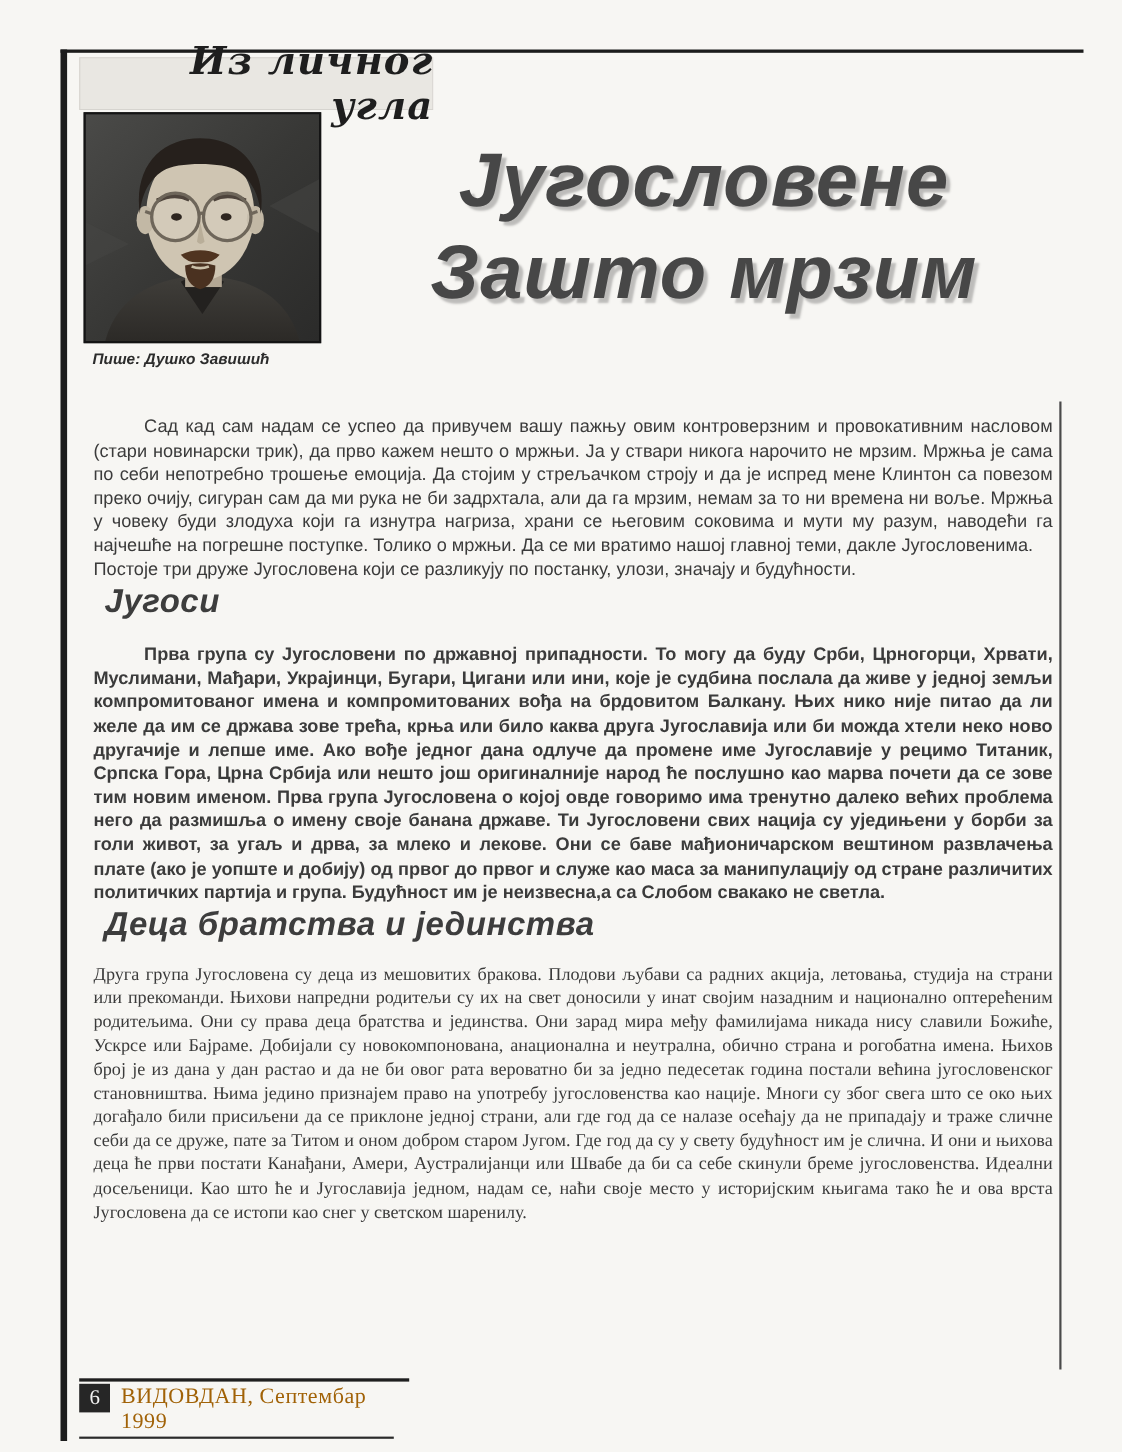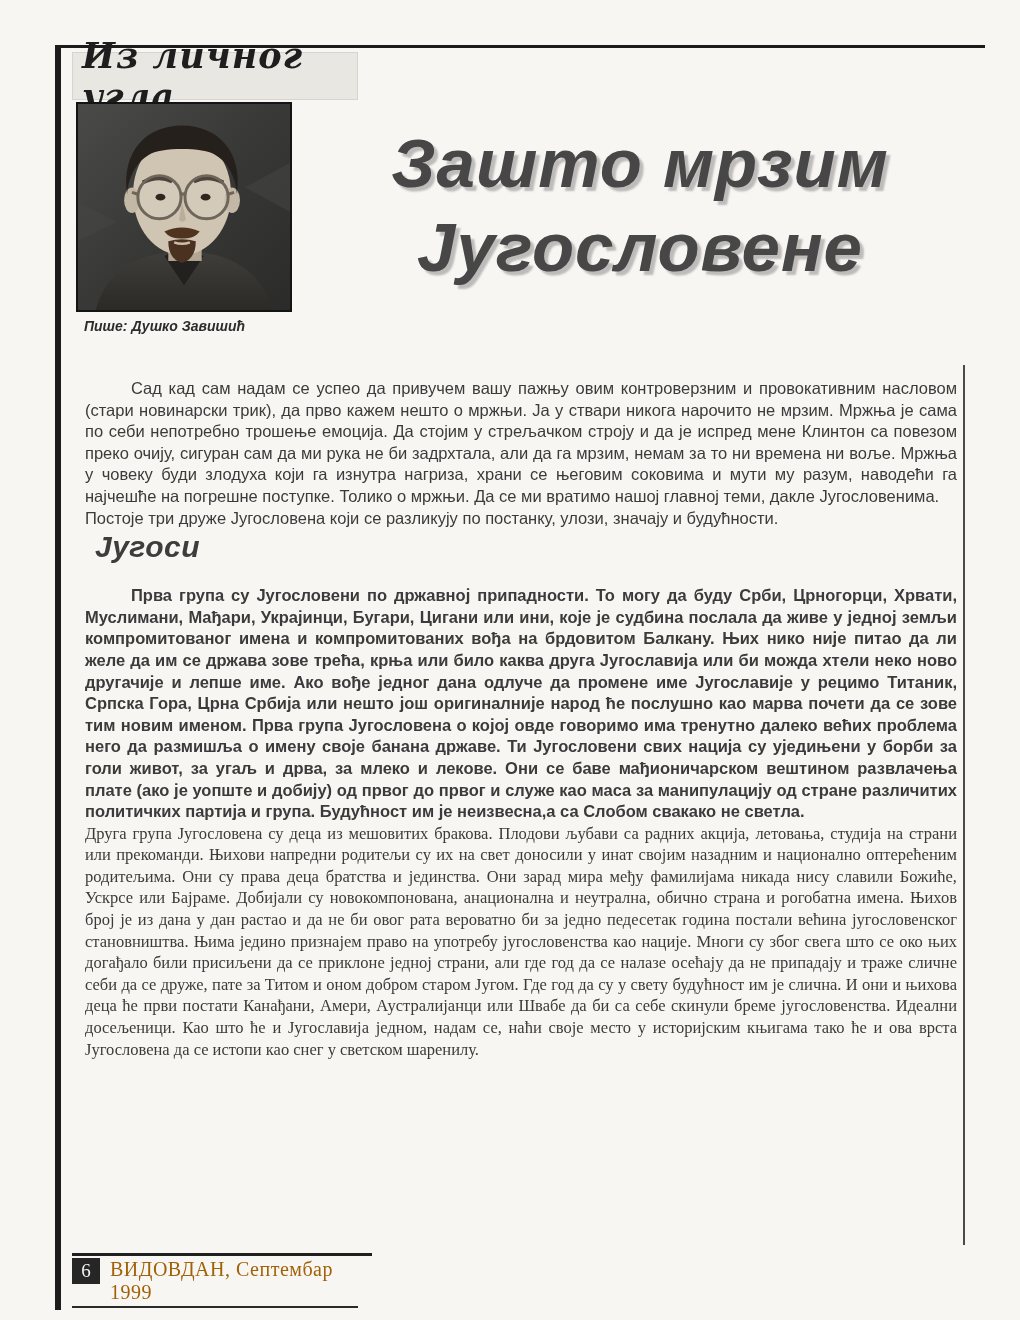--- a/index.html
+++ b/index.html
@@ -12,27 +12,28 @@
   .paper{
     position:absolute;left:0;top:0;width:1020px;height:1320px;
     background:#f7f6f3;
   }
   
   .frame-left{position:absolute;left:55px;top:45px;width:6px;height:1265px;background:#1c1c1c;}
   .frame-top{position:absolute;left:55px;top:45px;width:930px;height:3px;background:#1c1c1c;}
   .rule-right{position:absolute;left:963px;top:365px;width:2px;height:880px;background:#4a4a4a;}
 
   .section-label{
-    position:absolute;left:72px;top:52px;width:286px;height:48px;
+    position:absolute;left:72px;top:52px;width:322px;height:48px;
     background:#e9e7e2;
     display:flex;align-items:center;
     font-family:"DejaVu Serif",serif;font-style:italic;font-weight:bold;
     font-size:35px;color:#1e1e1e;padding-left:10px;box-sizing:border-box;
     letter-spacing:1px;
     box-shadow:0 0 0 1px #d6d4cf inset;
+    text-align:right;
   }
 
   .photo{
     position:absolute;left:76px;top:102px;width:216px;height:210px;
     border:2px solid #141414;background:#3c3c3c;box-sizing:border-box;
   }
   .photo svg{display:block;width:100%;height:100%;}
 
   .byline{
     position:absolute;left:84px;top:318px;
@@ -138,31 +139,32 @@
 
       <path d="M88,130 Q106,122 124,130 Q118,138 106,137 Q94,138 88,130 Z" fill="#503420"></path>
       <path d="M92,140 Q106,136 120,140 Q120,158 106,162 Q92,158 92,140 Z" fill="#4a3120"></path>
       <path d="M98,141 Q106,144 114,141" stroke="#caBFA8" stroke-width="2.5" fill="none"></path>
     </svg>
   </div>
 
   <div class="byline">Пише: Душко Завишић</div>
 
   <div class="title">
+    <div>Југословене</div>
     <div>Зашто мрзим</div>
-    <div>Југословене</div>
   </div>
 
   <div class="body-col">
     <p class="p-indent para-1">Сад кад сам надам се успео да привучем вашу пажњу овим контроверзним и провокативним насловом (стари новинарски трик), да прво кажем нешто о мржњи. Ја у ствари никога нарочито не мрзим. Мржња је сама по себи непотребно трошење емоција. Да стојим у стрељачком строју и да је испред мене Клинтон са повезом преко очију, сигуран сам да ми рука не би задрхтала, али да га мрзим, немам за то ни времена ни воље. Мржња у човеку буди злодуха који га изнутра нагриза, храни се његовим соковима и мути му разум, наводећи га најчешће на погрешне поступке. Толико о мржњи. Да се ми вратимо нашој главној теми, дакле Југословенима.</p>
     <p class="para-2">Постоје три друже Југословена који се разликују по постанку, улози, значају и будућности.</p>
 
     <div class="sec-heading heading-1">Југоси</div>
     <p class="p-indent sec1-para">Прва група су Југословени по државној припадности. То могу да буду Срби, Црногорци, Хрвати, Муслимани, Мађари, Украјинци, Бугари, Цигани или ини, које је судбина послала да живе у једној земљи компромитованог имена и компромитованих вођа на брдовитом Балкану. Њих нико није питао да ли желе да им се држава зове трећа, крња или било каква друга Југославија или би можда хтели неко ново другачије и лепше име. Ако вође једног дана одлуче да промене име Југославије у рецимо Титаник, Српска Гора, Црна Србија или нешто још оригиналније народ ће послушно као марва почети да се зове тим новим именом. Прва група Југословена о којој овде говоримо има тренутно далеко већих проблема него да размишља о имену своје банана државе. Ти Југословени свих нација су уједињени у борби за голи живот, за угаљ и дрва, за млеко и лекове. Они се баве мађионичарском вештином развлачења плате (ако је уопште и добију) од првог до првог и служе као маса за манипулацију од стране различитих политичких партија и група. Будућност им је неизвесна,а са Слобом свакако не светла.</p>
 
+    <div class="sec-heading heading-2">Деца братства и јединства</div>
     <p class="sec2-para">Друга група Југословена су деца из мешовитих бракова. Плодови љубави са радних акција, летовања, студија на страни или прекоманди. Њихови напредни родитељи су их на свет доносили у инат својим назадним и национално оптерећеним родитељима. Они су права деца братства и јединства. Они зарад мира међу фамилијама никада нису славили Божиће, Ускрсе или Бајраме. Добијали су новокомпонована, анационална и неутрална, обично страна и рогобатна имена. Њихов број је из дана у дан растао и да не би овог рата вероватно би за једно педесетак година постали већина југословенског становништва. Њима једино признајем право на употребу југословенства као нације. Многи су због свега што се око њих догађало били присиљени да се приклоне једној страни, али где год да се налазе осећају да не припадају и траже сличне себи да се друже, пате за Титом и оном добром старом Југом. Где год да су у свету будућност им је слична. И они и њихова деца ће први постати Канађани, Амери, Аустралијанци или Швабе да би са себе скинули бреме југословенства. Идеални досељеници. Као што ће и Југославија једном, надам се, наћи своје место у историјским књигама тако ће и ова врста Југословена да се истопи као снег у светском шаренилу.</p>
   </div>
 
   <div class="footer">
     <div class="footer-topline"></div>
     <div class="footer-row">
       <div class="page-number">6</div>
       <div class="footer-label">ВИДОВДАН, Септембар 1999</div>
     </div>
   </div>

